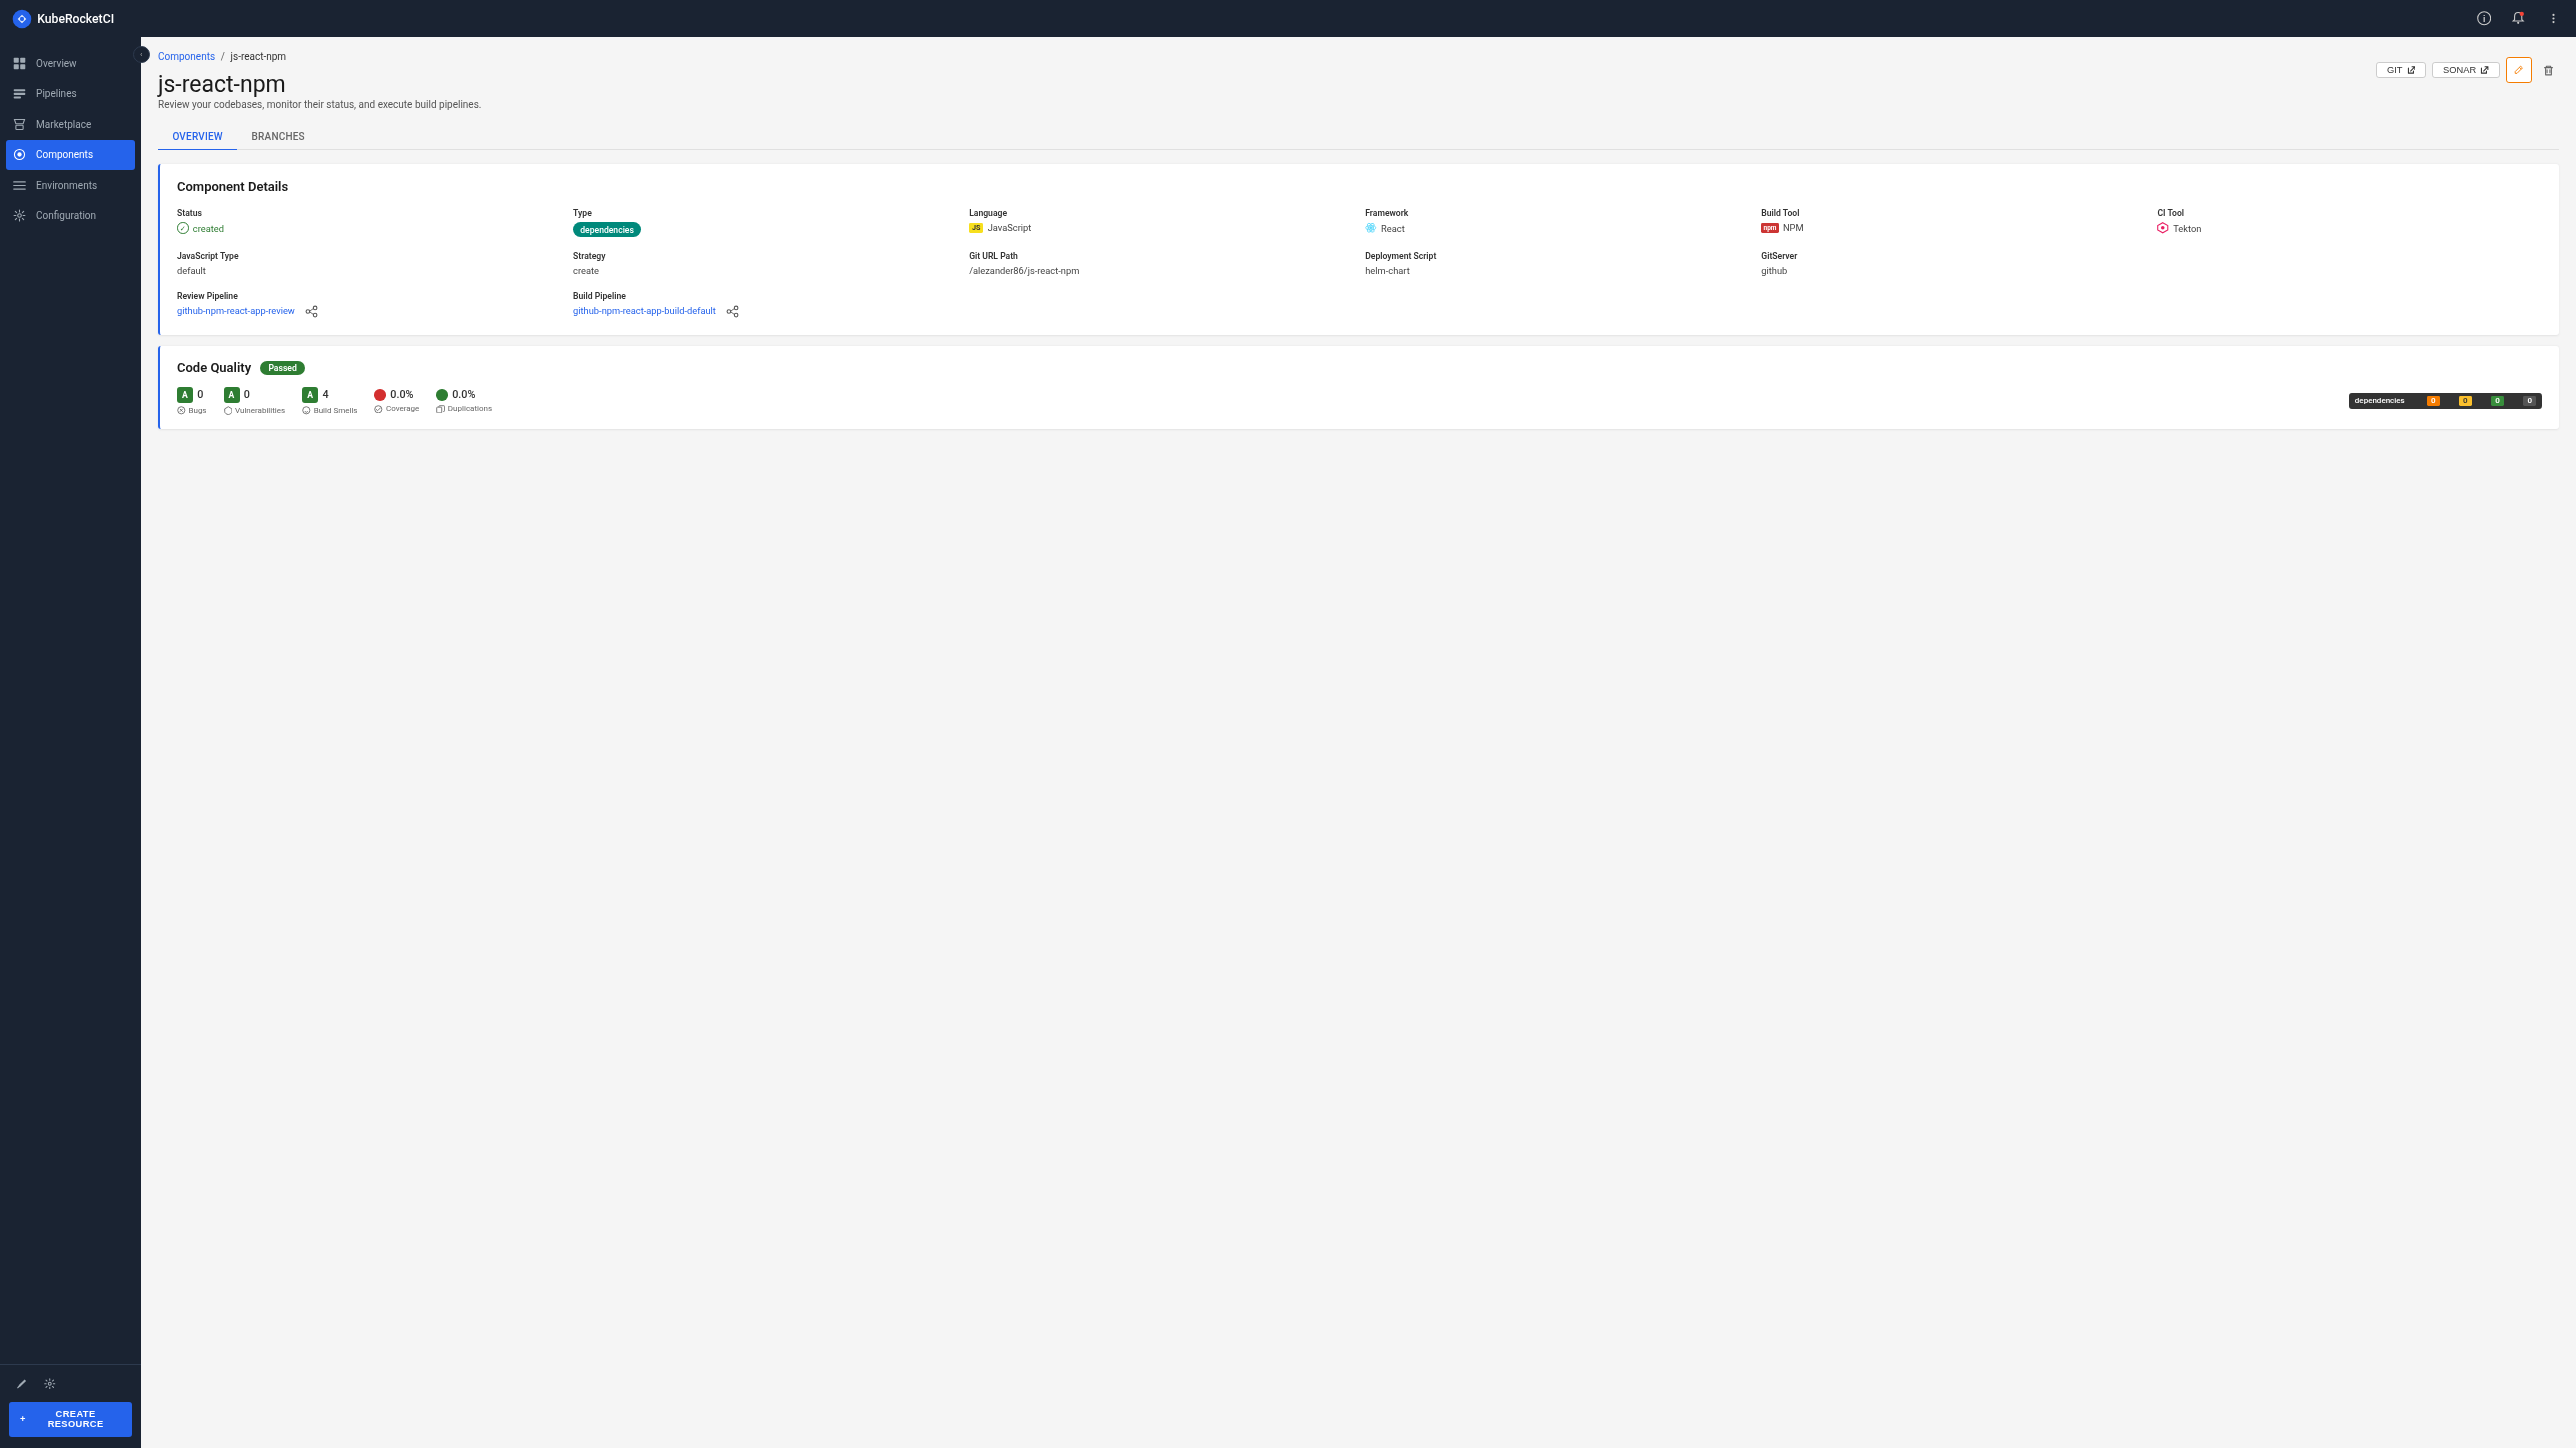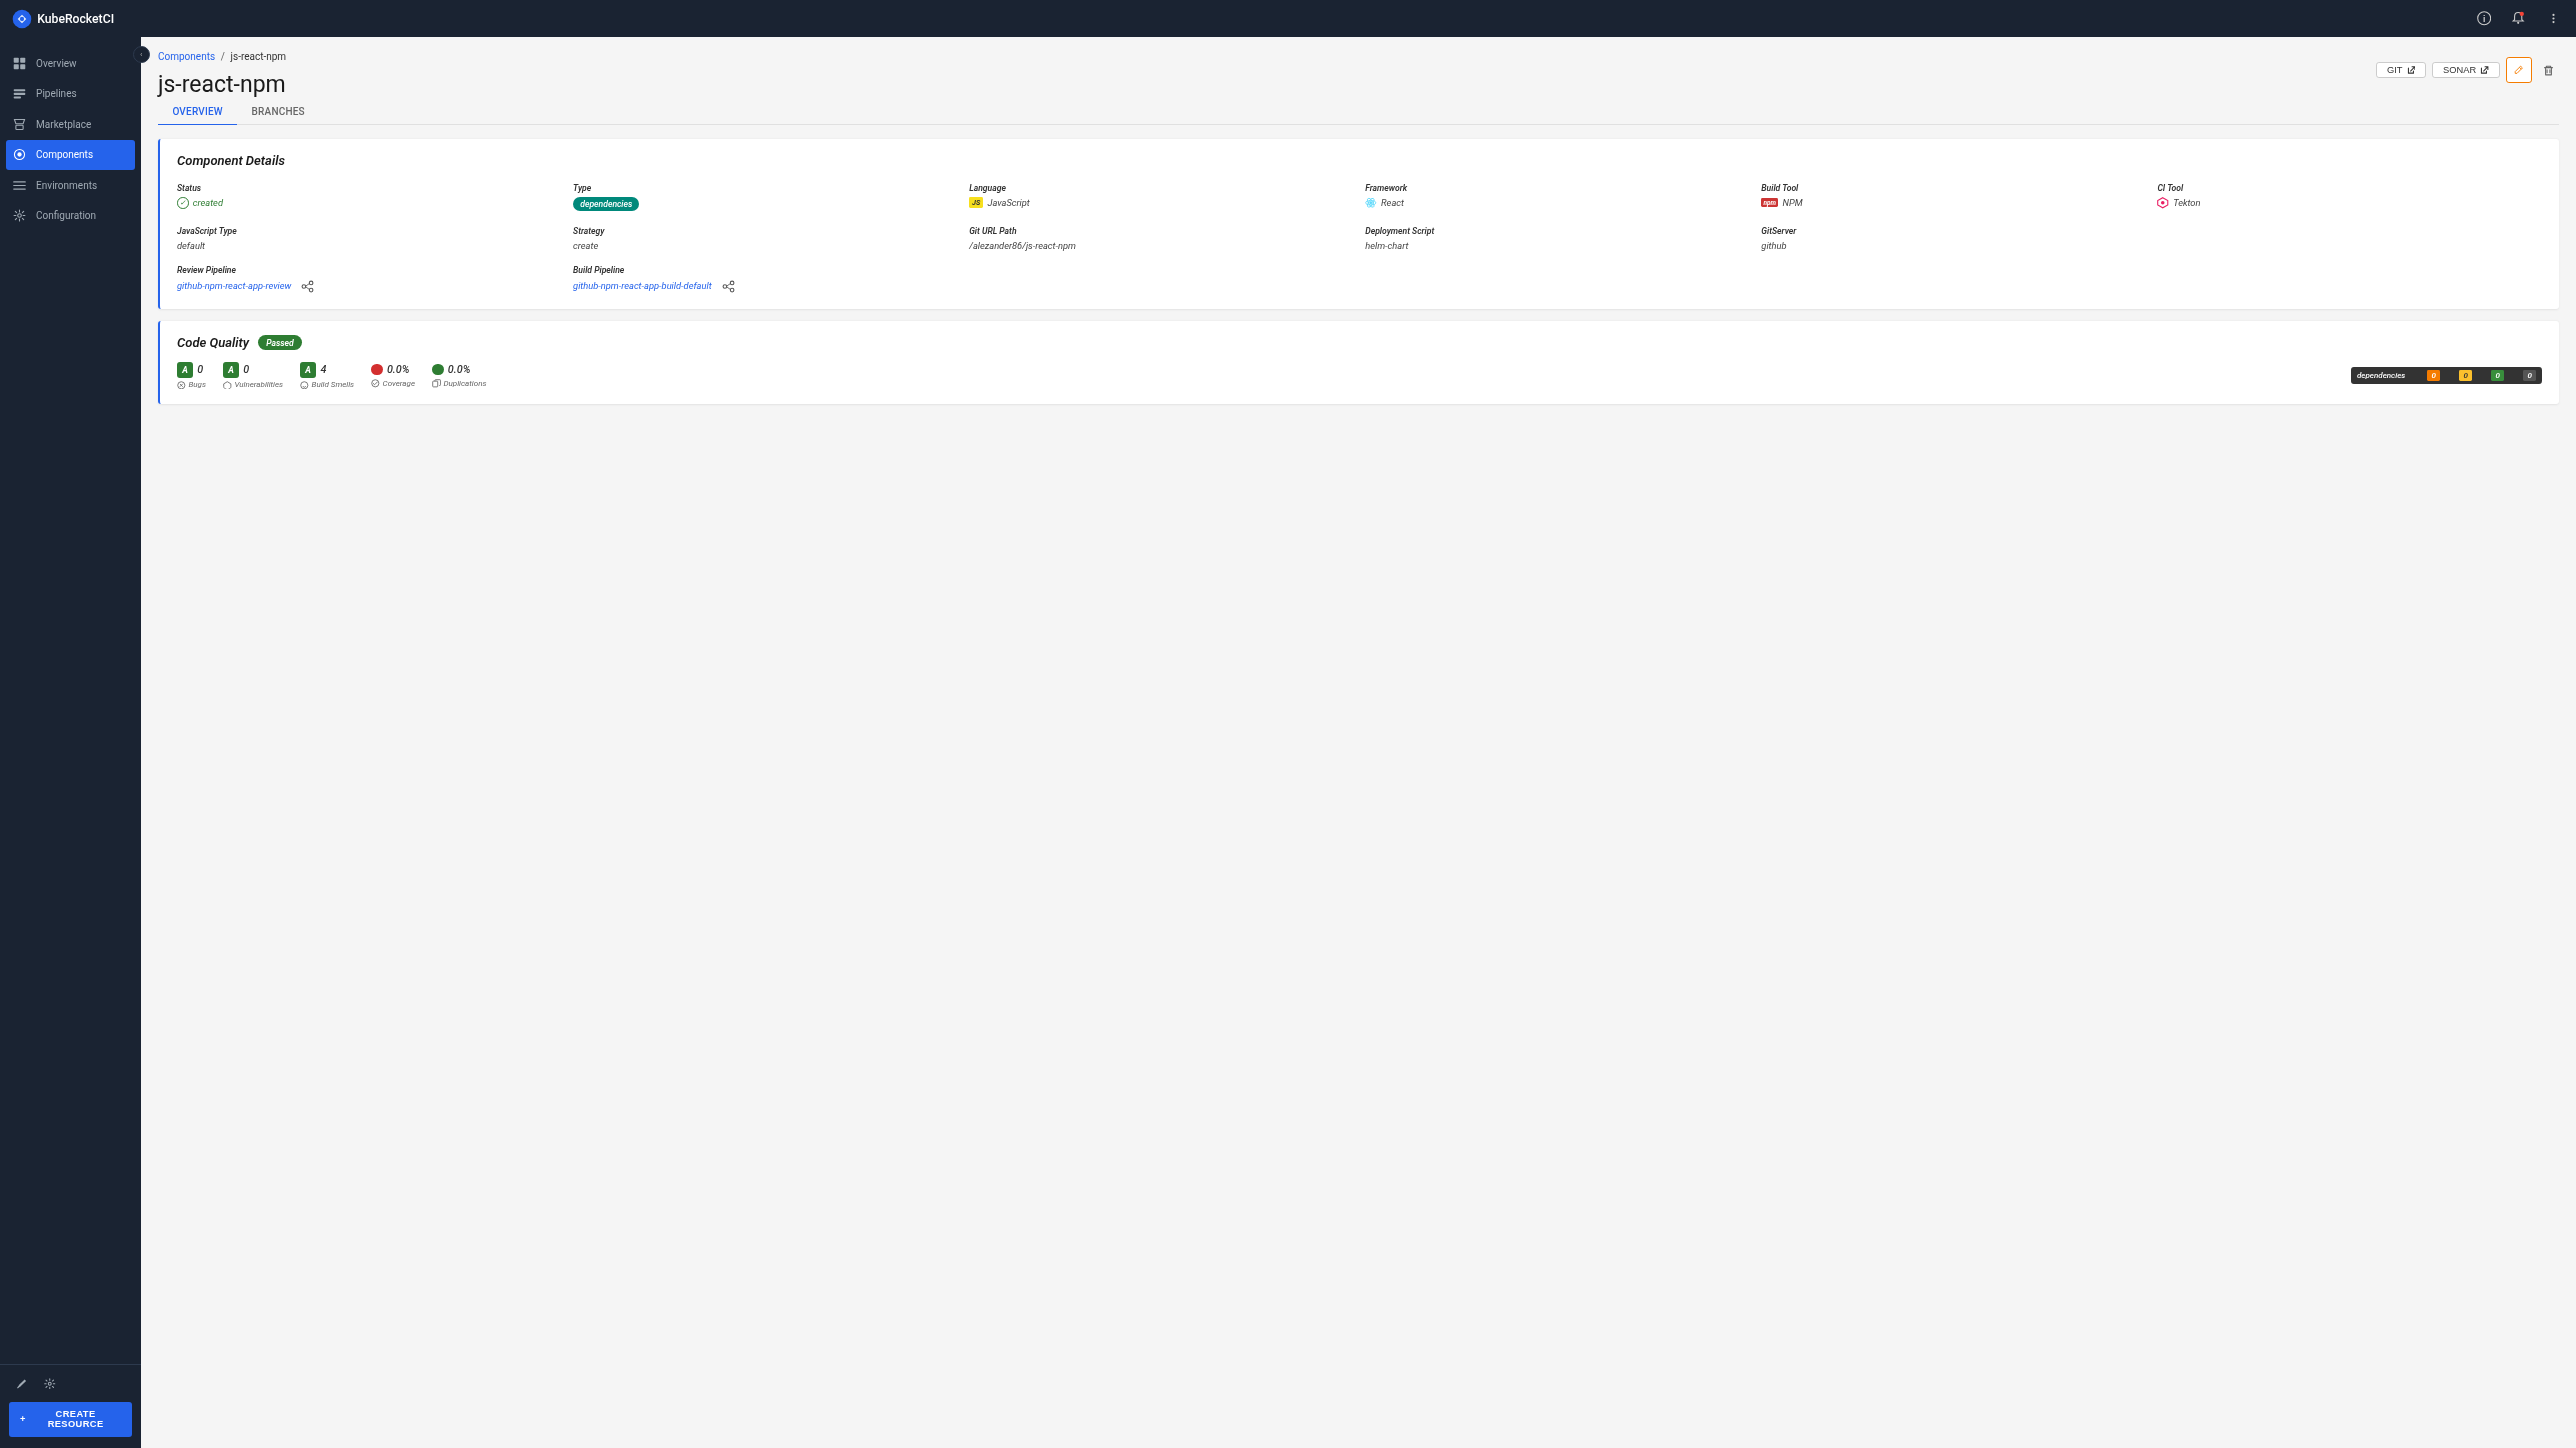--- a/index.html
+++ b/index.html
@@ -143,21 +143,20 @@
     .tab.active { color: #2563eb; border-bottom: 1.4px solid #2563eb; }
 
     
     .card {
       background: white;
       border-radius: 2.9px;
       border-left: 2.9px solid #2563eb;
       padding: 14.4px 17px;
       margin-bottom: 11.5px;
       box-shadow: 0 0.7px 2.2px rgba(0,0,0,0.08);
-      font-style: italic;
     }
     .card-title { font-size: 13px; font-weight: 600; color: #1a1a1a; margin-bottom: 14.4px; }
 
     
     .details-grid { display: grid; grid-template-columns: repeat(6, 1fr); gap: 14.4px 11.5px; }
     .detail-item { display: flex; flex-direction: column; gap: 4.3px; }
     .detail-label { font-size: 8.6px; font-weight: 600; color: #333; }
     .detail-value { font-size: 9.3px; color: #444; display: flex; align-items: center; gap: 4.3px; }
 
     .status-created { display: flex; align-items: center; gap: 4.3px; color: #2e7d32; font-size: 9.3px; }
@@ -362,20 +361,21 @@
           </button>
           <button class="action-btn-delete">
             <svg width="13" height="13" viewBox="0 0 18 18">
               <path d="M3 5 L15 5 M6 5 L6 3 L12 3 L12 5 M5 5 L5 15 L13 15 L13 5" fill="none" stroke="#666" stroke-width="1.5" stroke-linejoin="round"></path>
               <path d="M7 8 L7 12 M11 8 L11 12" stroke="#666" stroke-width="1.5" stroke-linecap="round"></path>
             </svg>
           </button>
         </div>
       </div>
 
+      <p class="page-subtitle">Review your codebases, monitor their status, and execute build pipelines.</p>
 
       <div class="tabs">
         <div class="tab active">
           <span>OVERVIEW</span>
         </div>
         <div class="tab">
           <span>BRANCHES</span>
         </div>
       </div>
 

